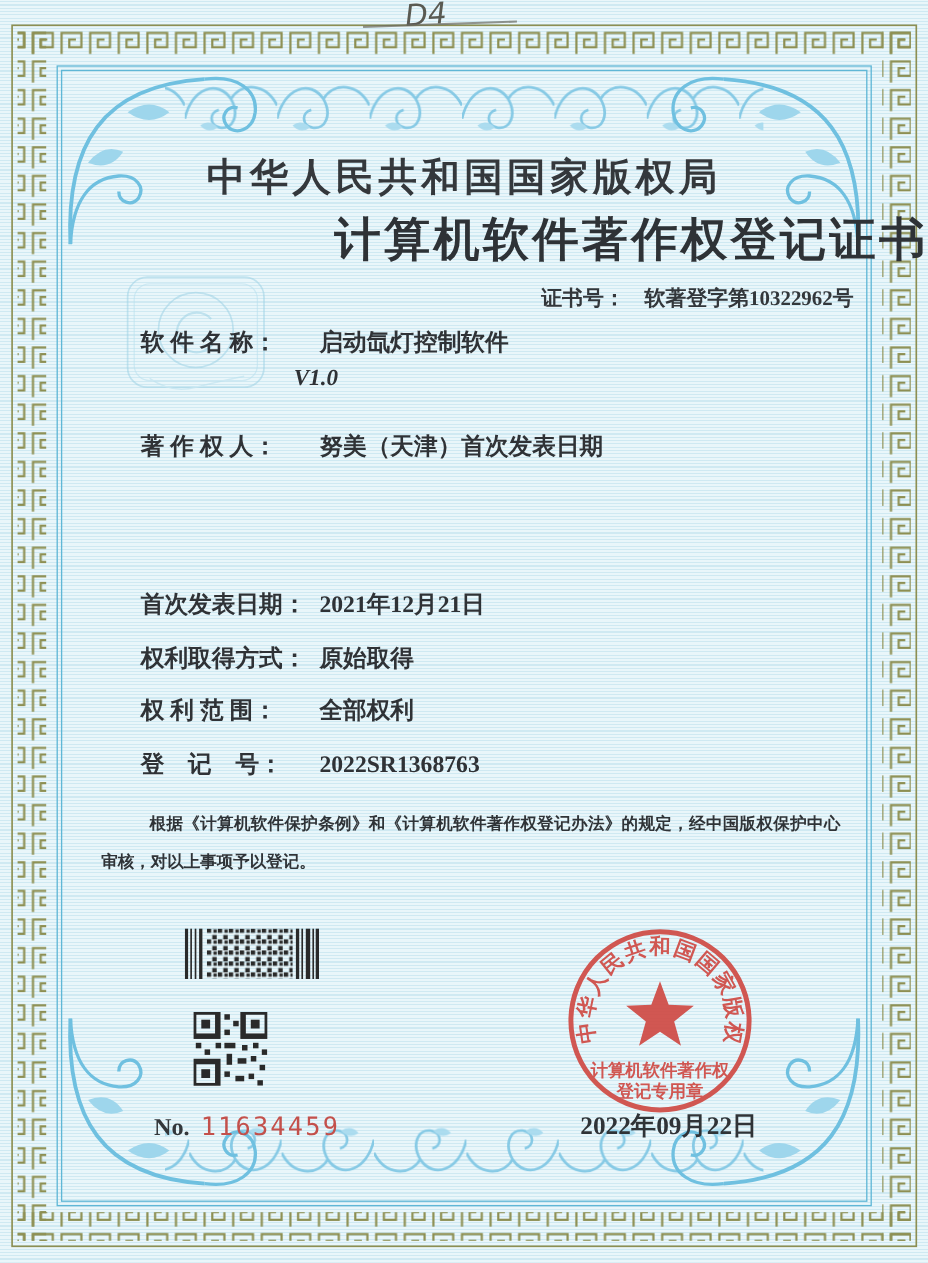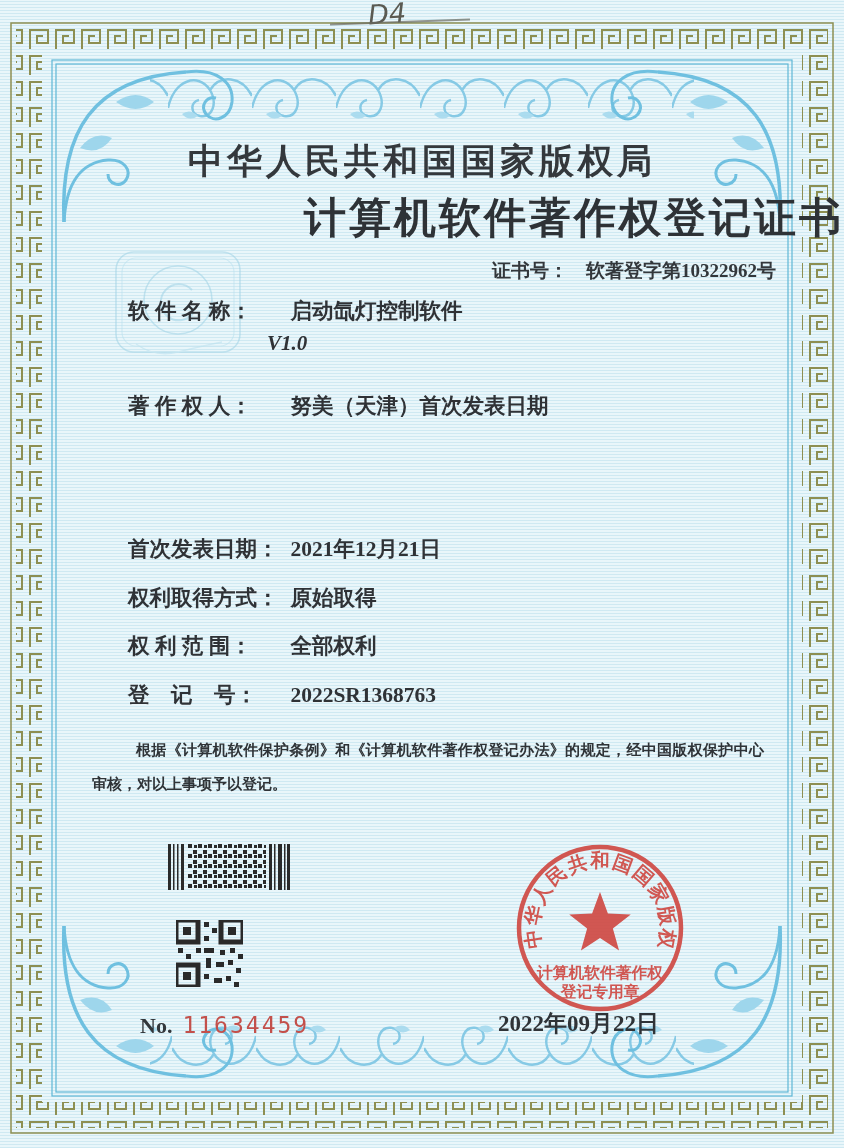--- a/index.html
+++ b/index.html
@@ -37,21 +37,21 @@
     position:absolute;left:92px;top:733px;width:672px;
     font-size:15px;font-weight:700;line-height:34px;text-indent:44px;
     text-align:justify;color:#2f3337;
   }
   .serial{position:absolute;left:140px;top:988px;font-size:22px;font-weight:700;color:#33373b;margin-top:24px;}
   .serial .num{
     font-family:"DejaVu Sans Mono",monospace;font-weight:400;
     color:#c3504b;letter-spacing:2px;font-size:23px;margin-left:10px;
   }
   .issue-date{
-    position:absolute;left:498px;top:1008px;width:220px;text-align:left;
+    position:absolute;left:498px;top:1008px;width:220px;text-align:center;
     font-size:23px;font-weight:700;color:#2f3337;
   }
 </style>
 </head>
 <body>
 
 <div class="certificate">
 
   <svg class="deco" width="844" height="1148" viewBox="0 0 844 1148">
     <defs>

